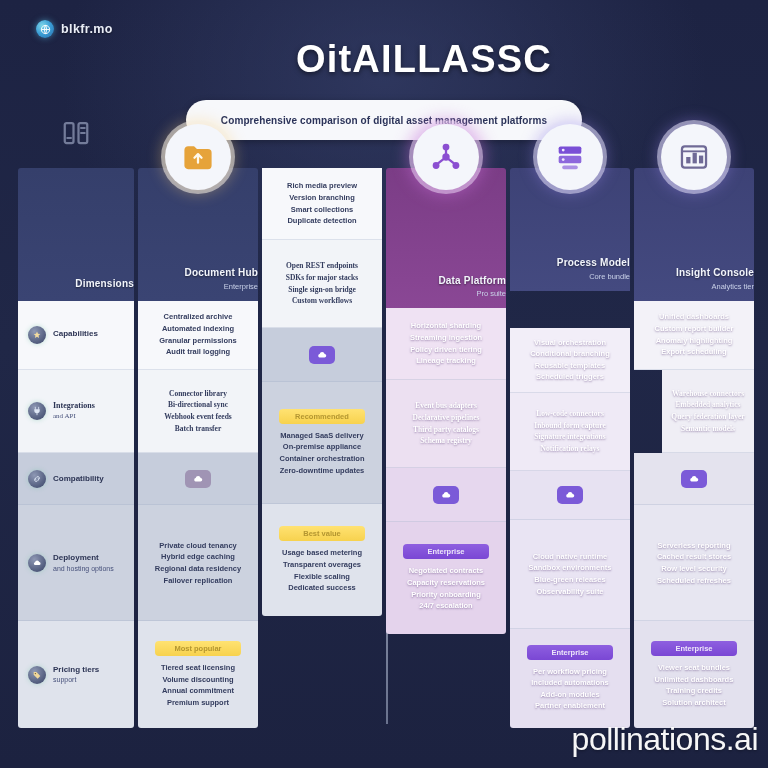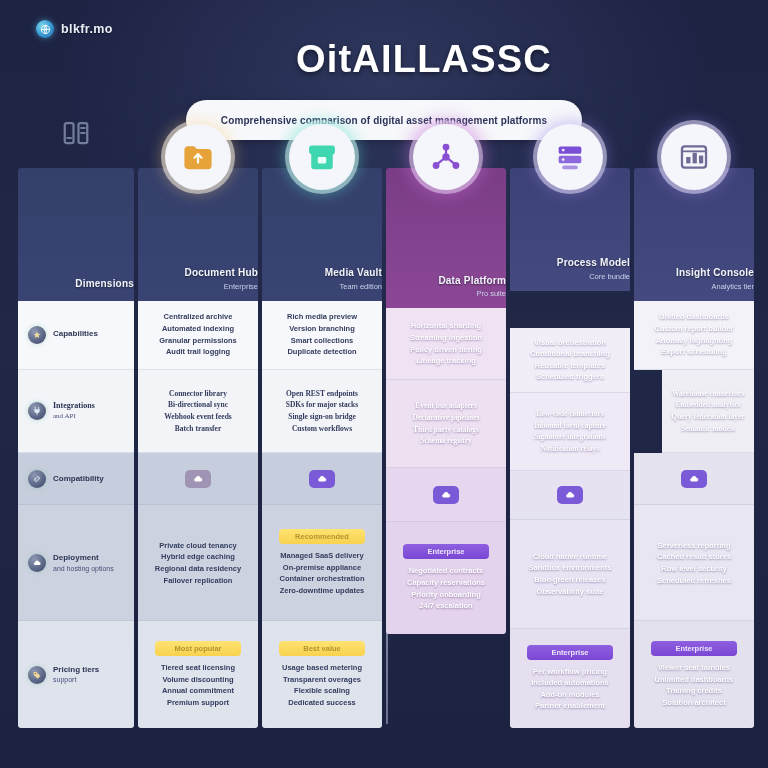--- a/index.html
+++ b/index.html
@@ -338,32 +338,20 @@
           <span class="chip gold">Most popular</span>
           <div class="btext">
             <span class="ln">Tiered seat licensing</span>
             <span class="ln">Volume discounting</span>
             <span class="ln">Annual commitment</span>
             <span class="ln">Premium support</span>
           </div>
         </div>
       </div>
       <div class="col g-left">
-        <div class="col-head dark">
-          <div class="col-top-label">Advanced</div>
-          <div class="badge-circle glow-teal">
-            <svg viewBox="0 0 24 24">
-              <rect x="3.5" y="4.5" width="17" height="5" rx="1.2" fill="#3fd6b0" stroke="#3fd6b0" stroke-width="1.2"></rect>
-       <path d="M5 9.5h14v9a1.5 1.5 0 0 1-1.5 1.5h-11A1.5 1.5 0 0 1 5 18.5z" fill="#3fd6b0" stroke="#3fd6b0" stroke-width="1.2"></path>
-       <rect x="9" y="12" width="6" height="4.5" rx="1" fill="#eafff8"></rect>
-            </svg>
-          </div>
-          <div class="col-title">Media Vault</div>
-          <div class="col-sub">Team edition</div>
-        </div>
         <div class="cell r1">
           <div class="btext">
             <span class="ln">Rich media preview</span>
             <span class="ln">Version branching</span>
             <span class="ln">Smart collections</span>
             <span class="ln">Duplicate detection</span>
           </div>
         </div>
         <div class="cell r2">
           <div class="btext">
@@ -554,13 +542,14 @@
           <div class="btext">
             <span class="ln">Viewer seat bundles</span>
             <span class="ln">Unlimited dashboards</span>
             <span class="ln">Training credits</span>
             <span class="ln">Solution architect</span>
           </div>
         </div>
       </div>
     </div>
 
+  <div class="watermark">pollinations.ai</div>
 </div>
 
 </body></html>

